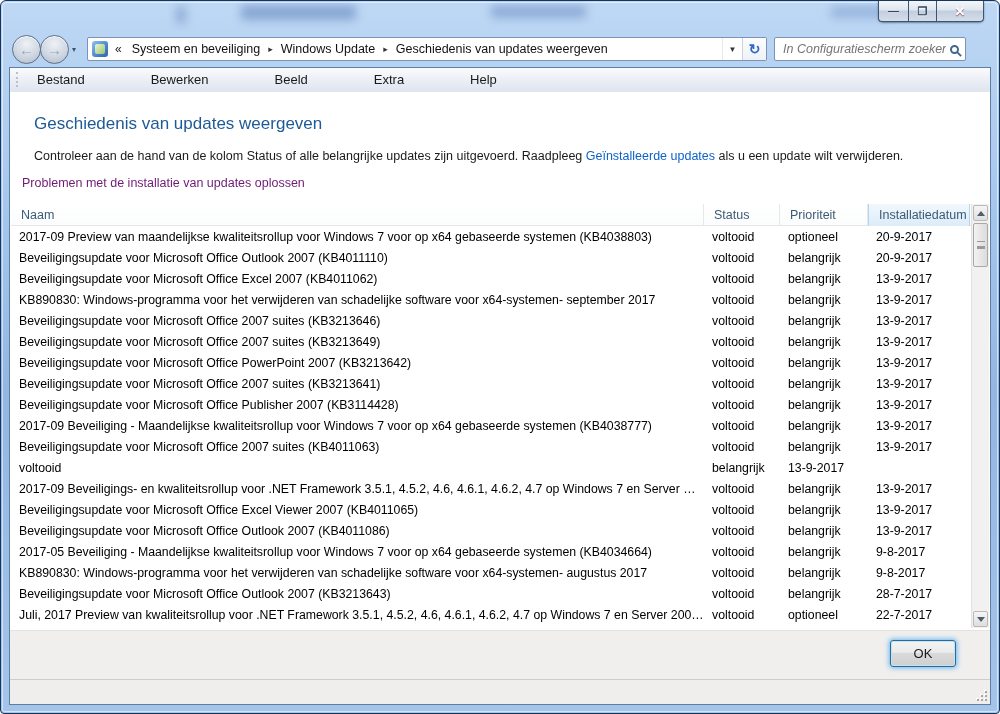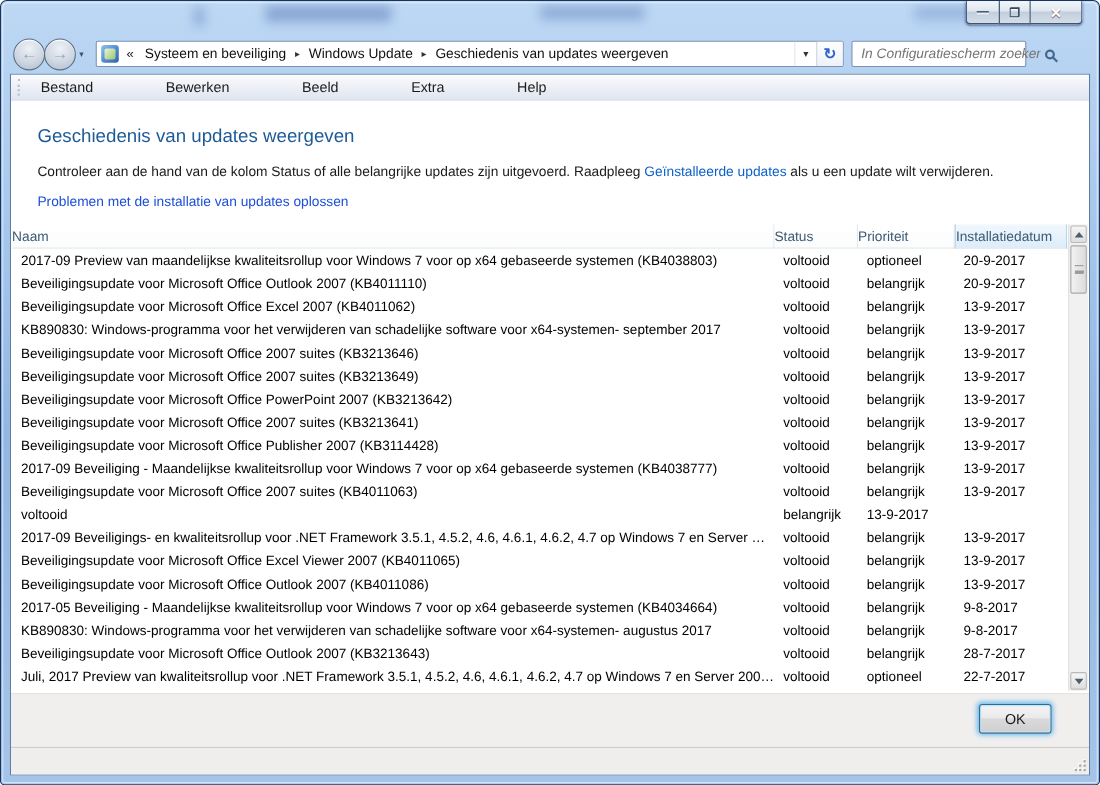--- a/index.html
+++ b/index.html
@@ -41,49 +41,49 @@
     background:linear-gradient(135deg,#e8f4d8,#9cc76a); }
   .crumb-chev { font-size:12px; color:#222; margin:0 6px 0 2px; }
   .crumb { padding:0 4px; white-space:nowrap; cursor:default; }
   .crumb-sep { font-size:9px; color:#333; padding:0 4px; }
   .addr-spacer { flex:1; }
   .addr-drop { width:20px; text-align:center; font-size:8px; color:#333; align-self:stretch;
     display:flex; align-items:center; justify-content:center; border-left:1px solid #e4e9f0; }
   .refresh-btn { width:24px; align-self:stretch; display:flex; align-items:center; justify-content:center;
     border-left:1px solid #c9d4e2; color:#2f66c8; font-size:14px; font-weight:bold;
     background:linear-gradient(180deg,#fdfdfe,#eef2f8); }
-  .searchbox { position:absolute; left:773px; top:6px; width:159px; height:24px; background:#fff;
+  .searchbox { position:absolute; left:773px; top:6px; width:192px; height:24px; background:#fff;
     border:1px solid #7d93b5; border-radius:2px; display:flex; align-items:center; }
   .search-input { flex:1; border:none; outline:none; font-family:"Liberation Sans",sans-serif;
     font-style:italic; font-size:12.5px; color:#6c6c6c; padding:0 4px 0 8px; background:transparent; }
   .mag { width:9px; height:9px; border:2px solid #43678f; border-radius:50%; position:relative; margin-right:12px; flex:0 0 auto; }
   .mag::after { content:""; position:absolute; width:6px; height:2px; background:#43678f;
     transform:rotate(45deg); right:-5px; bottom:-3px; }
 
   
   .client { position:absolute; left:8px; right:8px; top:66px; bottom:8px; background:#fff;
     border:1px solid #5c7fa3; }
   .menubar { position:relative; height:24px; background:linear-gradient(180deg,#fafbfd 0%,#eceff6 50%,#dfe5f0 100%);
     border-bottom:1px solid #e3e6ec; display:flex; align-items:center; padding-left:18px; font-size:13px; color:#1a1a1a;gap:48px; }
   .menubar::before { content:""; position:absolute; left:6px; top:4px; bottom:4px; width:3px;
     border-left:2px dotted #b9c0cc; }
   .menu-item { padding:2px 9px; cursor:default; }
 
   .content { position:absolute; left:0; right:0; top:24px; height:538px; background:#fff; overflow:hidden; }
   .page-title { position:absolute; left:24px; top:22px; font-size:17px; font-weight:400; color:#1e5a96; }
   .page-desc { position:absolute; left:24px; top:57px; font-size:12.5px; color:#1a1a1a; white-space:nowrap; }
   .inline-link { color:#0d62c9; cursor:pointer; }
-  .trouble-link { position:absolute; left:24px; top:84px; font-size:12.5px; color:#1d4ed8; cursor:pointer; }
+  .trouble-link { position:absolute; left:12px; top:84px; font-size:12.5px; color:#701a75; cursor:pointer; }
 
   
   .listview { position:absolute; left:1px; right:1px; top:112px; height:424px; }
   .lv-grid { display:grid; grid-template-columns:1fr 76px 88px 102px; padding-right:19px; }
   .lv-header { height:22px; border-bottom:1px solid #e6e6e6; font-size:12.5px; color:#3c5a76;
     background:linear-gradient(180deg,#ffffff,#fbfcfd); align-items:center; }
-  .hcell { height:22px; display:flex; align-items:center; padding-left:0; border-right:1px solid #e8e8e8;
+  .hcell { height:22px; display:flex; align-items:center; padding-left:10px; border-right:1px solid #e8e8e8;
     position:relative; cursor:default; white-space:nowrap; }
   .hcell.sorted { background:linear-gradient(180deg,#f1f8fd 0%,#dcecf9 100%); border-left:1px solid #b6d6ee;
     border-right:1px solid #b6d6ee; }
   .sort-arrow { position:absolute; top:1px; left:50%; margin-left:-4px; width:0; height:0;
     border-left:4px solid transparent; border-right:4px solid transparent; border-top:4px solid #5d7econtrol; border-top-color:#5d7e9b; }
   .lv-body { position:absolute; left:0; right:0; top:22px; bottom:0; overflow:hidden; }
   .lv-row { height:21px; font-size:12.3px; color:#000; align-items:center; cursor:default; }
   .cell { white-space:nowrap; overflow:hidden; padding-left:8px; }
   .cell.name { padding-left:8px; }
 

